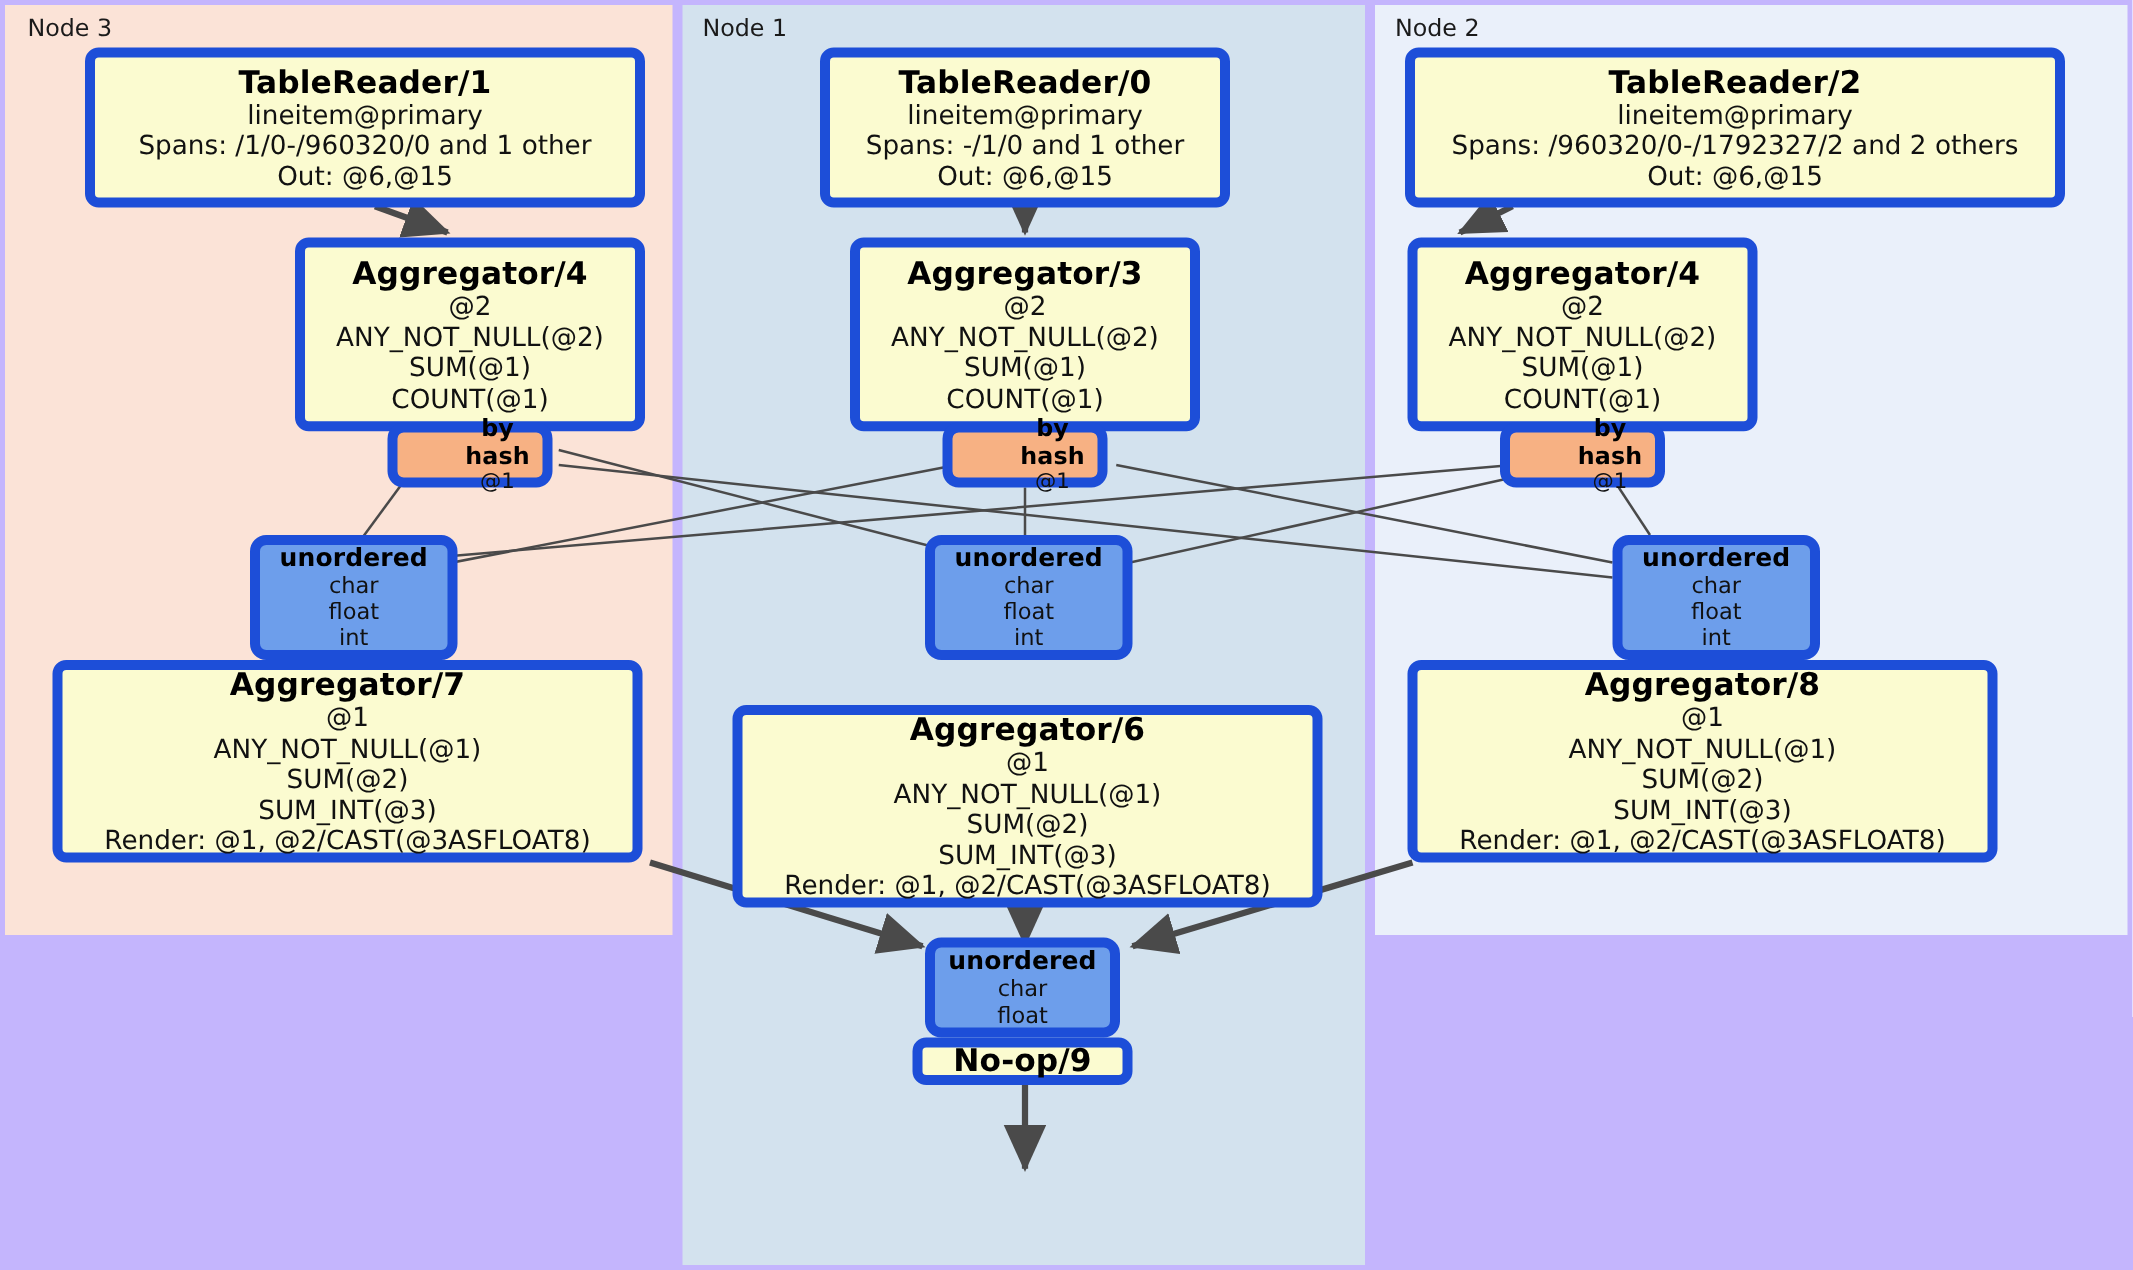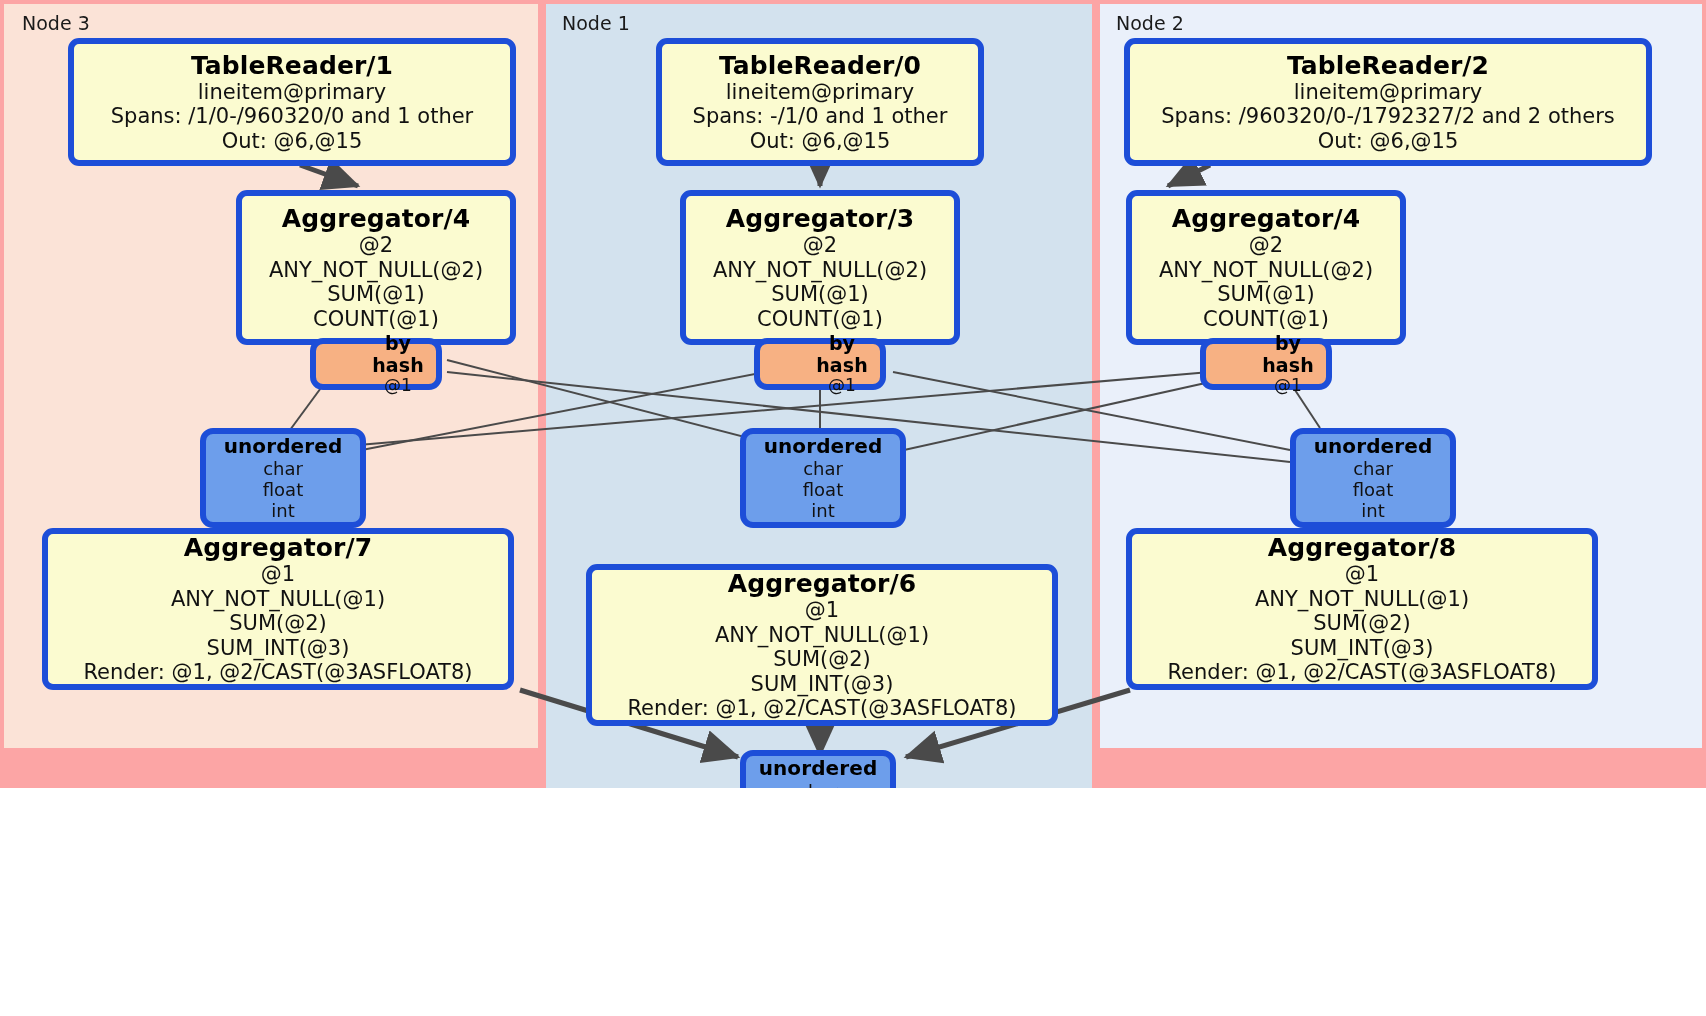--- a/index.html
+++ b/index.html
@@ -1,27 +1,27 @@
 <!DOCTYPE html>
 <html><head>
 <meta charset="utf-8">
 <style>
   html,body{margin:0;padding:0;background:#ffffff;}
   body{font-family:"DejaVu Sans","Liberation Sans",sans-serif;}
-  #canvas{position:relative;width:1706px;height:788px;overflow:hidden;background:#fca5a5;}
+  #canvas{position:relative;width:1706px;height:1016px;overflow:hidden;background:#c4b5fd;}
 
   
   .region{position:absolute;box-sizing:border-box;}
   .region-label{position:absolute;font-size:19px;color:#1a1a1a;line-height:1;white-space:nowrap;}
 
   
   #edges{position:absolute;left:0;top:0;width:1706px;height:1016px;}
 
   
-  .gbox{position:absolute;box-sizing:border-box;border:6px solid #1d4ed8;
+  .gbox{position:absolute;box-sizing:border-box;border:8px solid #1d4ed8;
         display:flex;flex-direction:column;align-items:center;justify-content:center;
         text-align:center;line-height:1.17;}
   .gbox .t1{font-weight:bold;font-size:25px;color:#000;letter-spacing:.1px;}
   .gbox .t2{font-size:21px;color:#111;}
 
   .yellow{background:#fbfbd0;border-radius:11px;}
   .orange{background:#f7b183;border-radius:13px;padding-left:44px;}
   .blue  {background:#6d9eeb;border-radius:13px;}
 
   .orange .t1{font-size:19px;}

